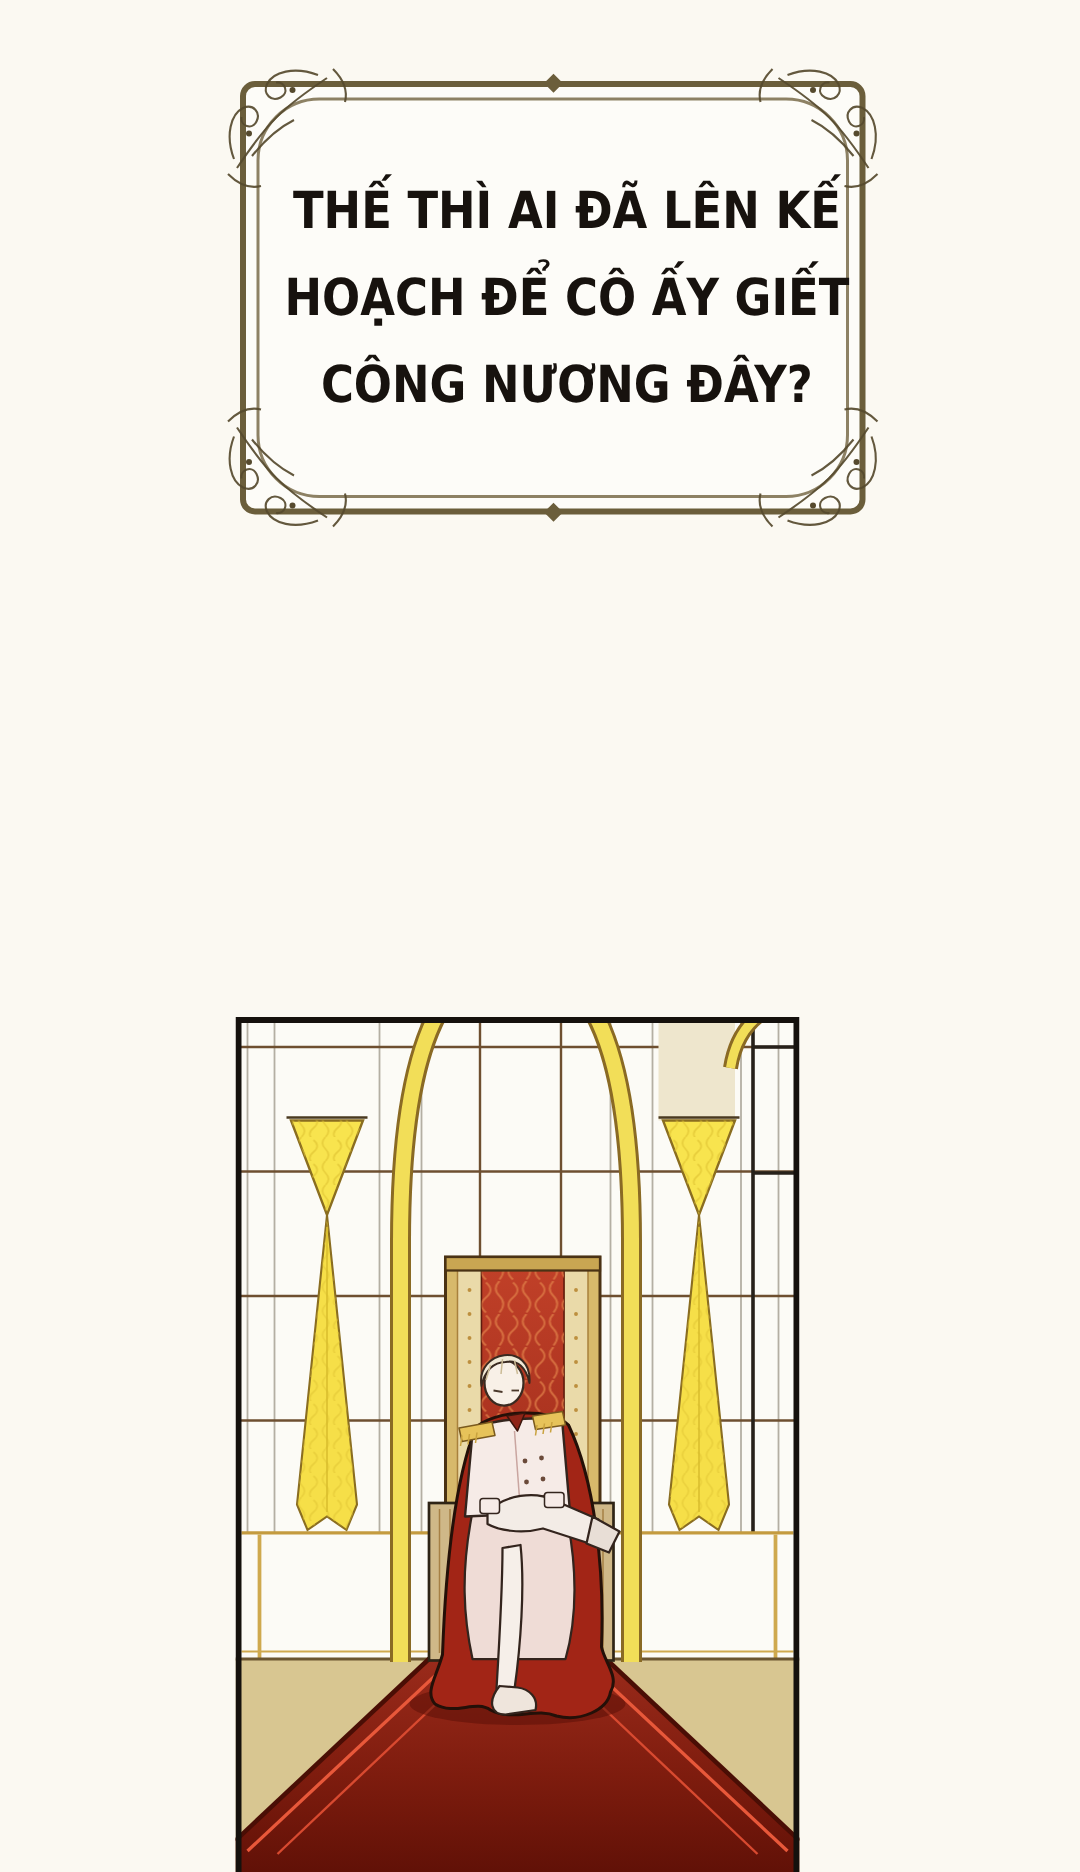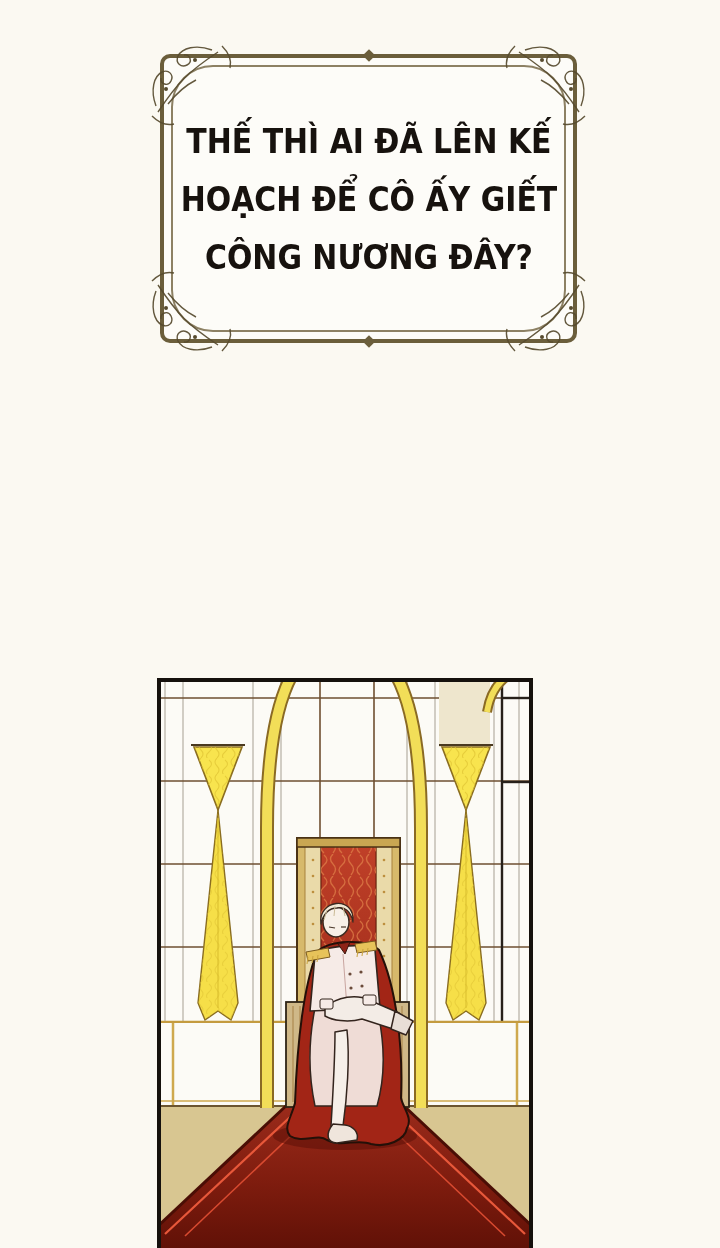--- a/index.html
+++ b/index.html
@@ -5,21 +5,21 @@
   html,body{margin:0;padding:0;}
   body{
     width:720px;height:1248px;position:relative;overflow:hidden;
     background:#fbf9f2;
     font-family:"DejaVu Sans","Liberation Sans",sans-serif;
   }
   
   .speech-box{
     position:absolute;left:160px;top:54px;width:417px;height:289px;
     background:#fdfcf8;border:4px solid #6b5e3b;border-radius:10px;
-    box-sizing:border-box;display:flex;align-items:center;justify-content:center;
+    box-sizing:border-box;display:flex;align-items:center;justify-content:flex-start;
   }
   .speech-box-inner{
     position:absolute;inset:7px;border:2px solid #8d8164;border-radius:42px;
     pointer-events:none;
   }
   .dialogue{
     position:relative;z-index:2;text-align:center;
     font-weight:700;font-size:34px;line-height:58px;color:#17120e;
     transform:scaleX(0.88);transform-origin:center;white-space:nowrap;
   }

